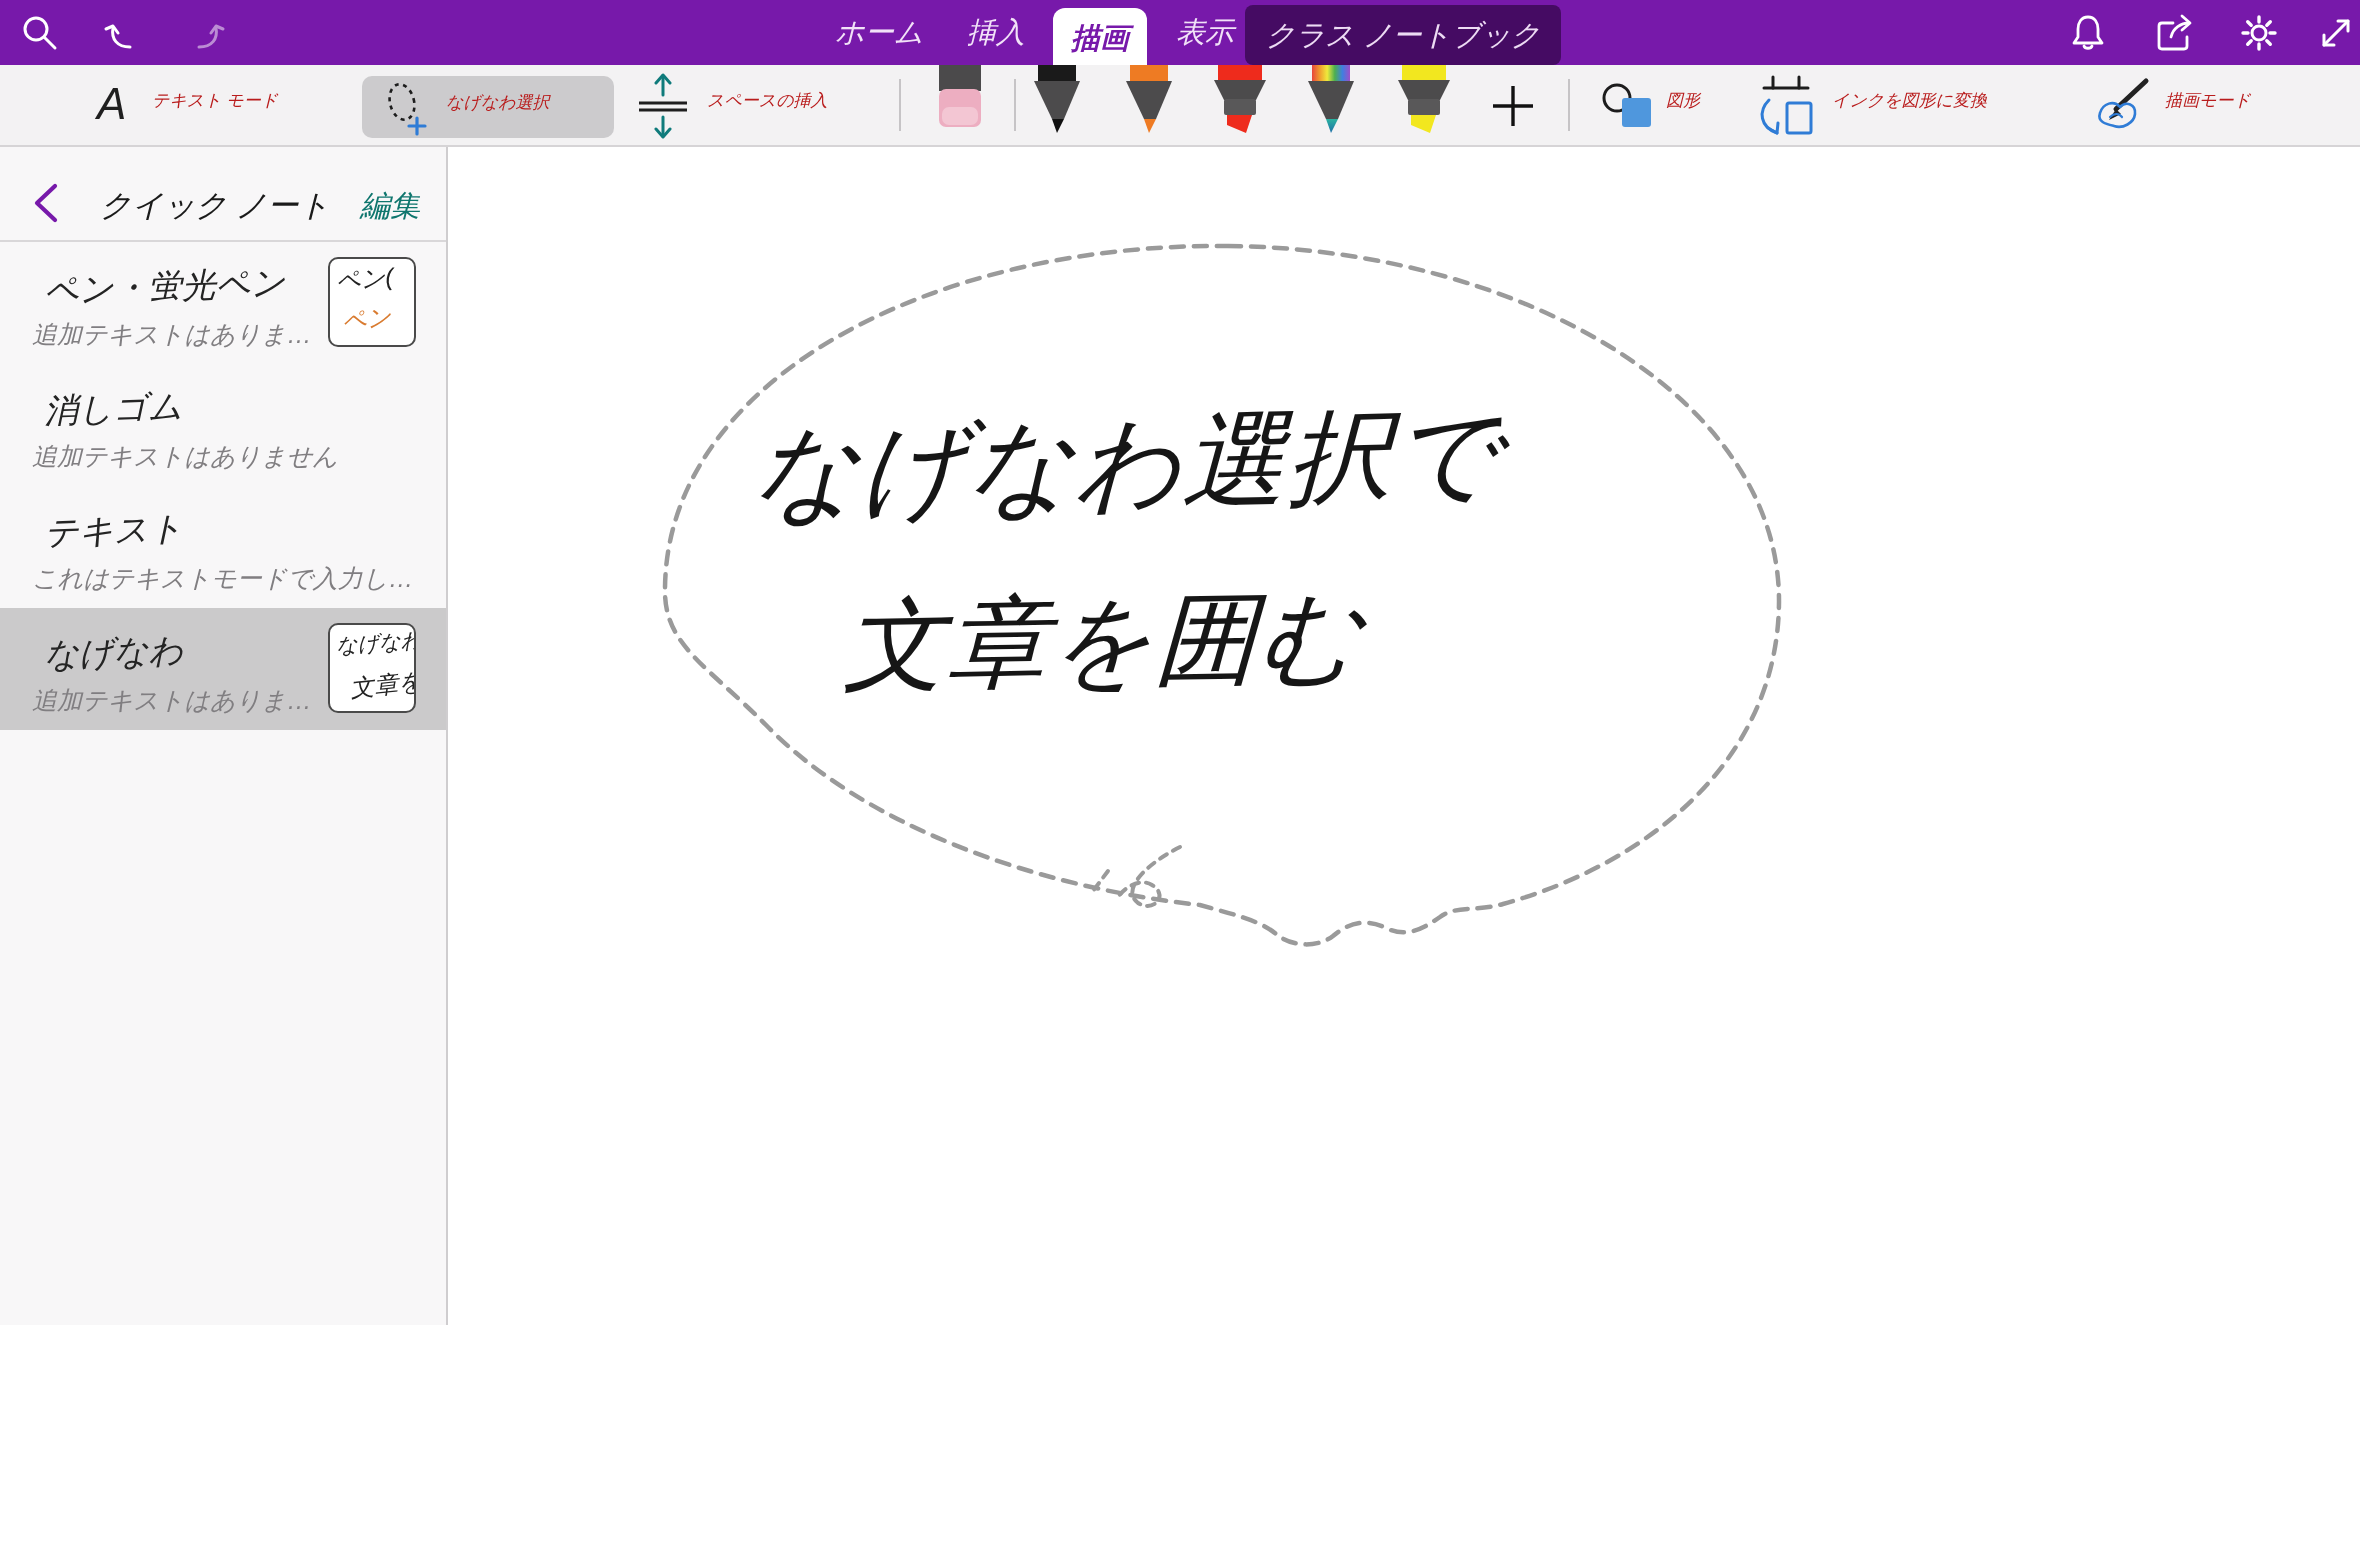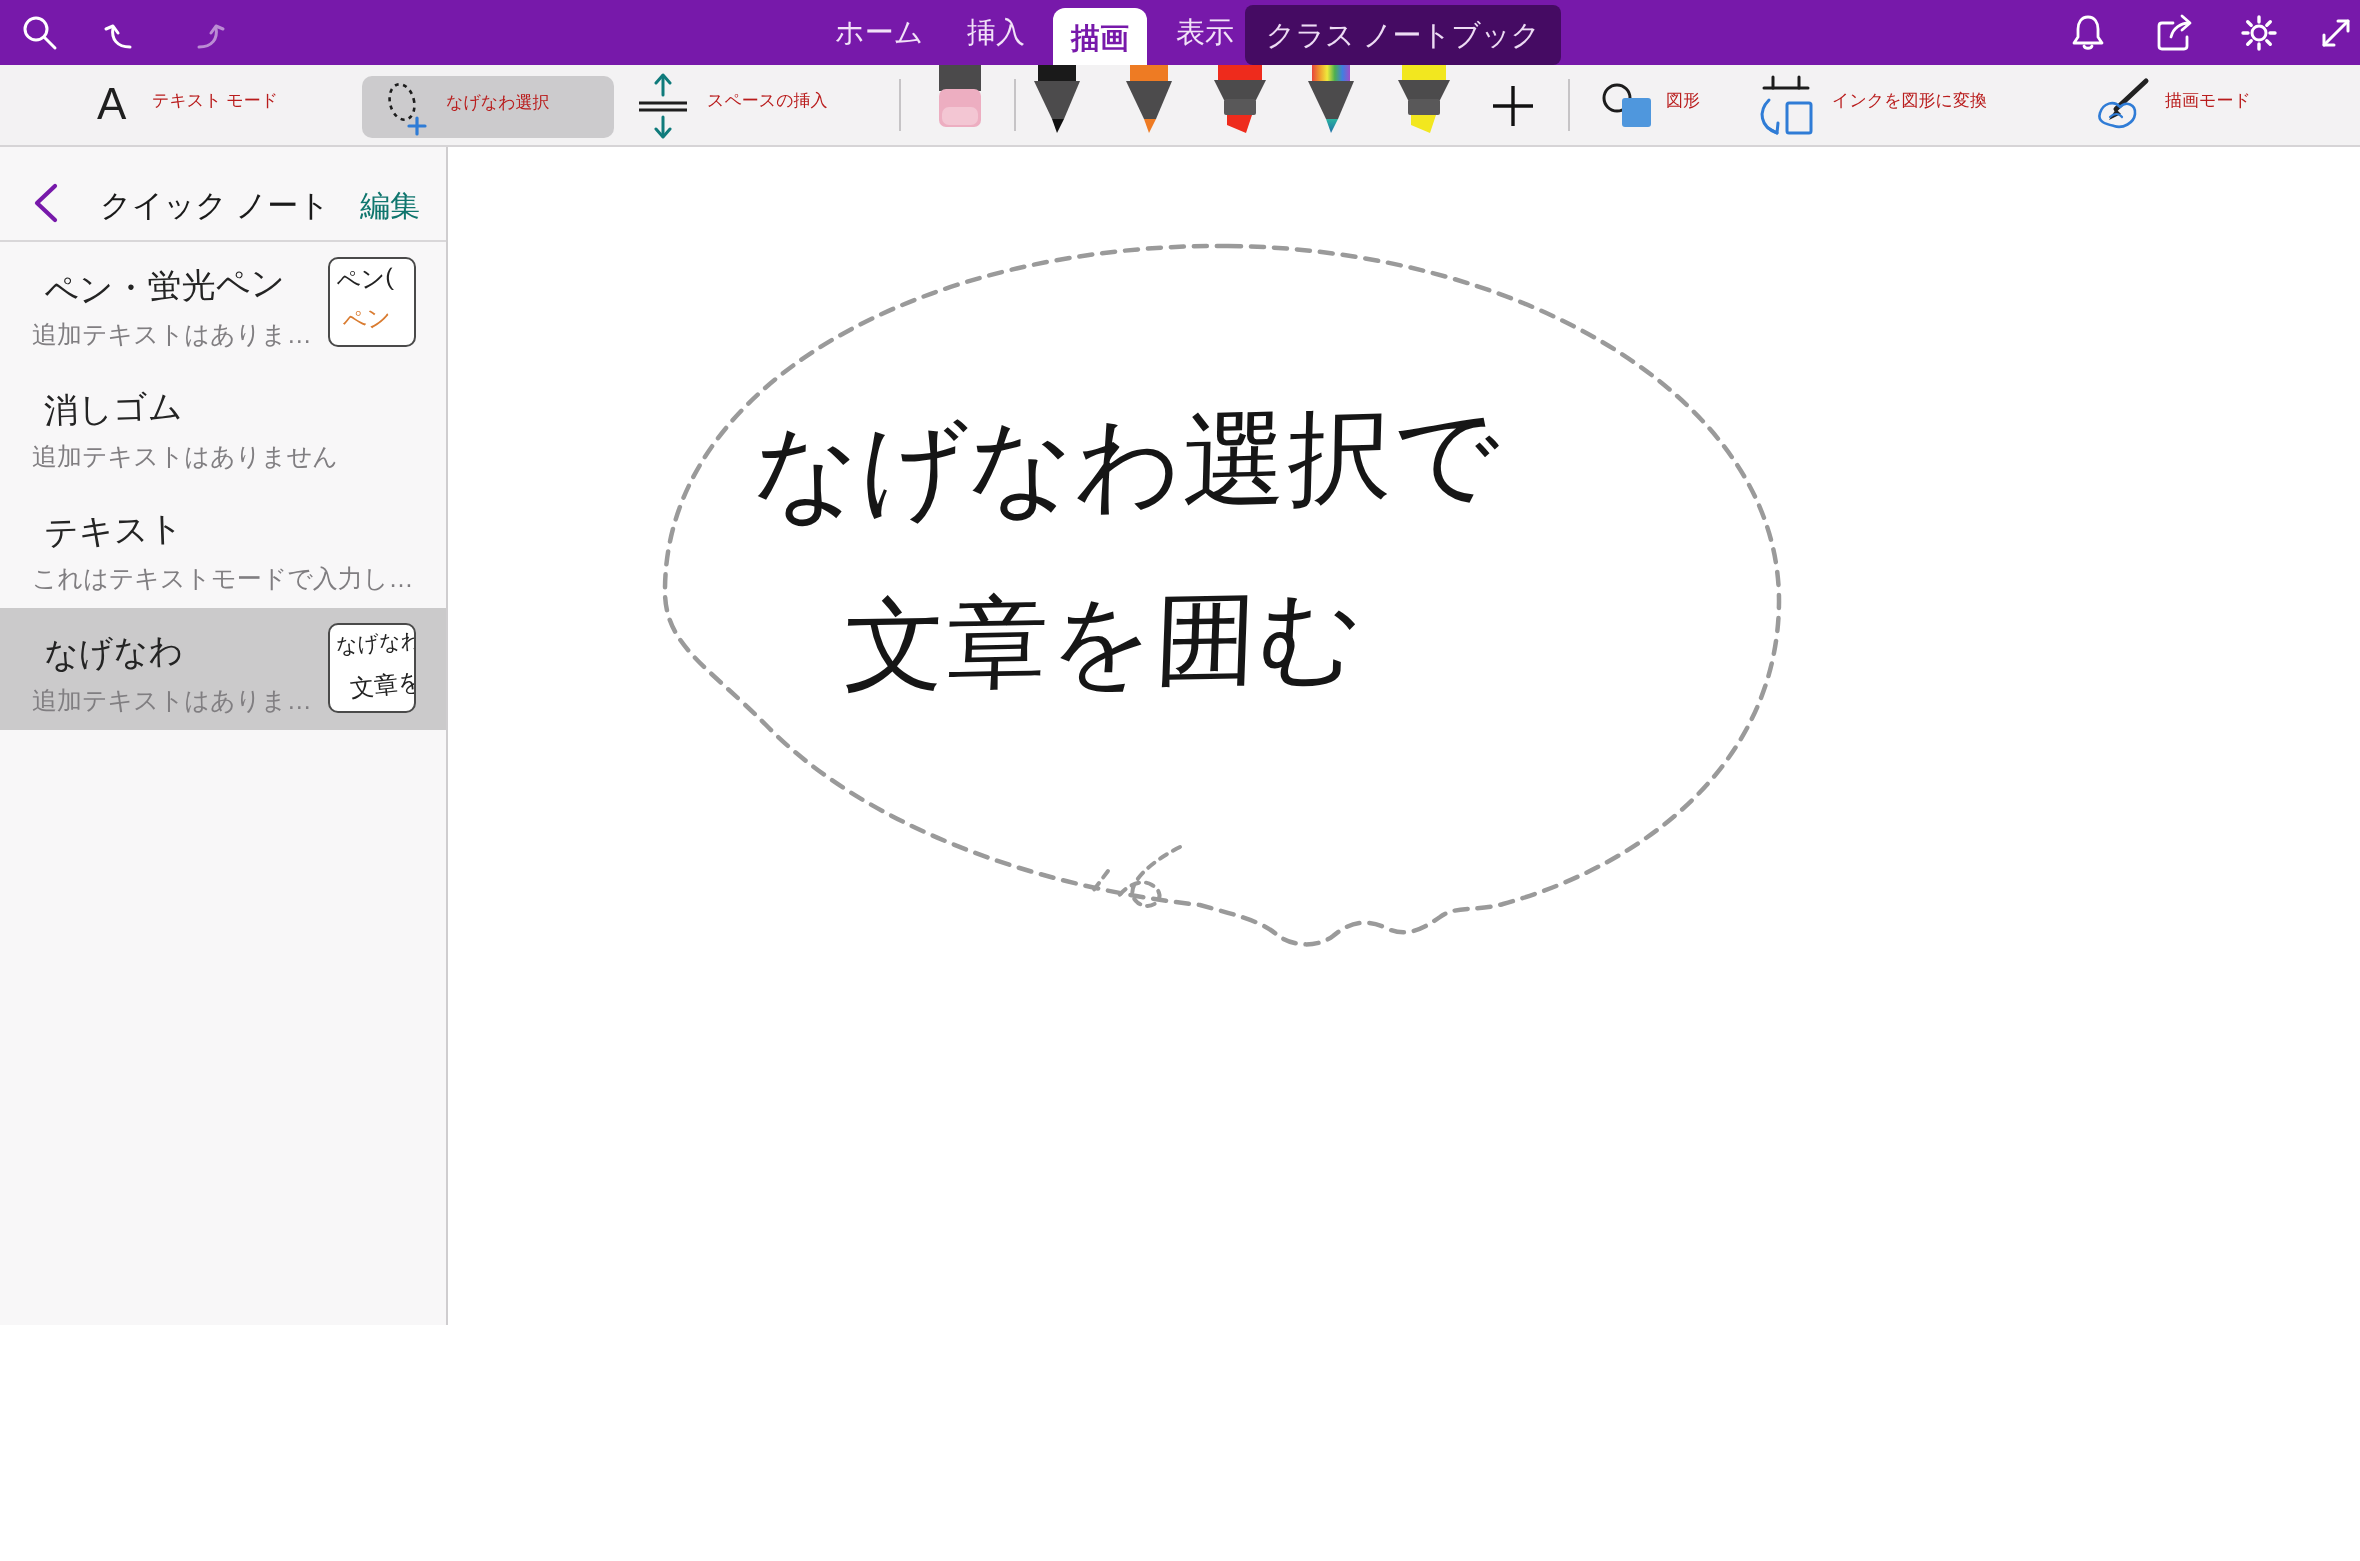--- a/index.html
+++ b/index.html
@@ -1,18 +1,18 @@
 <!DOCTYPE html>
 <html><head>
 <meta charset="utf-8">
 <style>
   * { margin:0; padding:0; box-sizing:border-box; }
   html,body { width:2360px; height:1561px; }
   body { font-family:"Liberation Sans","DejaVu Sans",sans-serif; background:#fff; }
-  #app { position:relative; width:2360px; height:1325px; overflow:hidden; background:#fff; }
+  #app { position:relative; width:2360px; height:1325px; overflow:hidden; background:#fff;font-style:italic; }
   .abs { position:absolute; }
 
   
   #topbar { left:0; top:0; width:2360px; height:65px; background:#7719AA; }
   .tb-icon { position:absolute; top:13px; width:40px; height:40px; cursor:pointer; }
   .tab { position:absolute; top:0; height:65px; line-height:65px; font-size:29px; color:#F2E2F8; cursor:pointer; white-space:nowrap; }
   #tab-draw-box { position:absolute; left:1053px; top:8px; width:94px; height:62px; background:#ffffff; border-radius:12px 12px 0 0; text-align:center; }
   #tab-draw-box span { line-height:60px; font-size:29px; color:#7719AA; font-weight:bold;text-align:center; }
   #tab-notebook-box { position:absolute; left:1245px; top:5px; width:316px; height:60px; background:#450B63; border-radius:8px; text-align:center; }
   #tab-notebook-box span { line-height:60px; font-size:29px; color:#EDDCF4; white-space:nowrap; }

